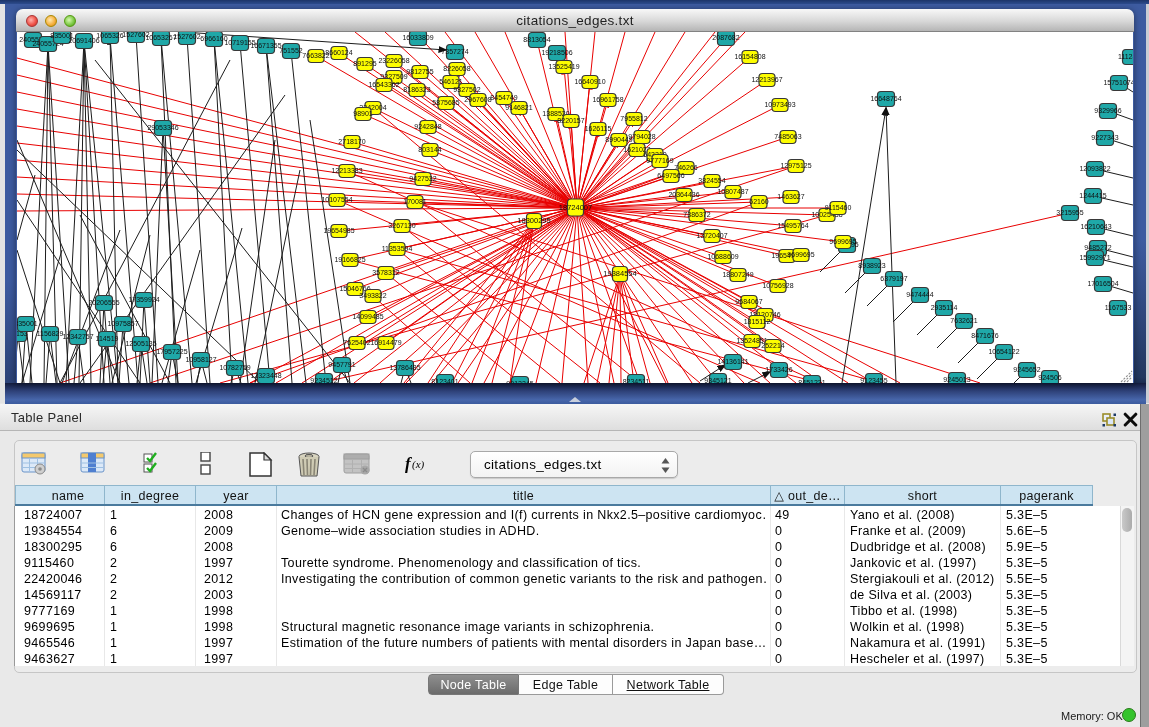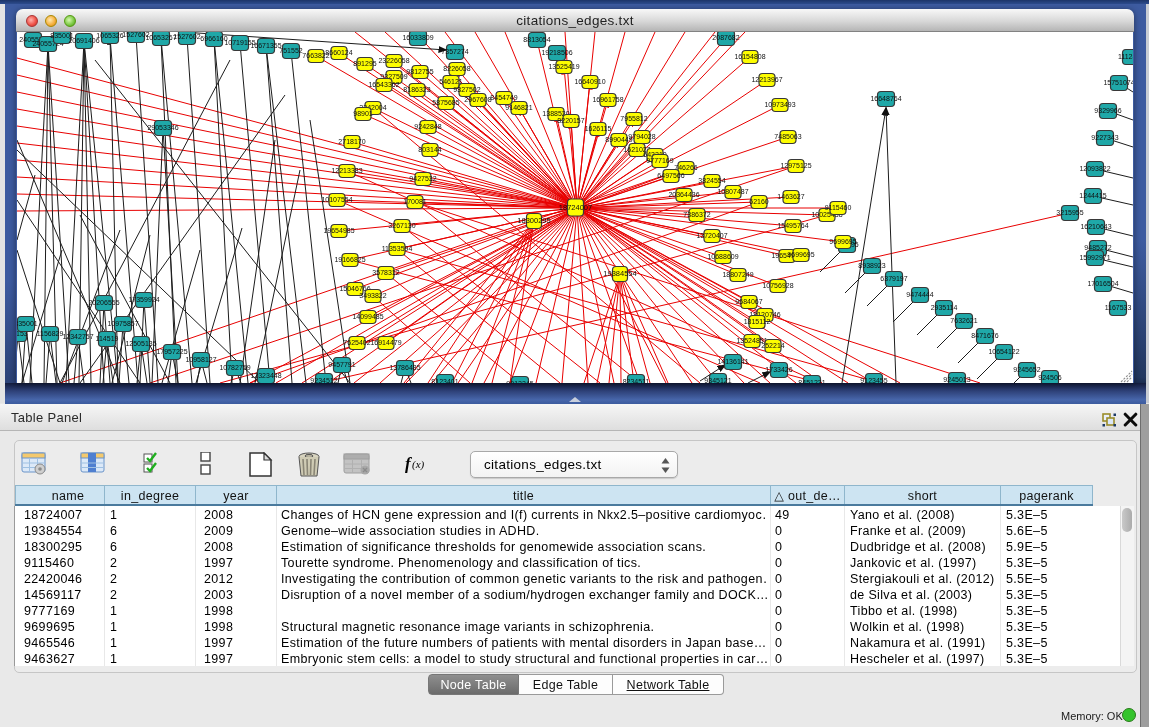--- a/index.html
+++ b/index.html
@@ -748,21 +748,20 @@
 <span style="left:204px">2009</span>
     <span style="left:281px;width:486px;overflow:hidden">Genome–wide association studies in ADHD.</span>
 <span style="left:775px">0</span>
     <span style="left:850px;width:148px;overflow:hidden">Franke et al. (2009)</span>
 <span style="left:1006px">5.6E–5</span>
   </div>
 <div class="trow" style="top:539px">
 <span style="left:24px">18300295</span>
     <span style="left:110px">6</span>
 <span style="left:204px">2008</span>
-    <span style="left:281px;width:486px;overflow:hidden">Estimation of significance thresholds for genomewide association scans.</span>
 <span style="left:775px">0</span>
     <span style="left:850px;width:148px;overflow:hidden">Dudbridge et al. (2008)</span>
 <span style="left:1006px">5.9E–5</span>
   </div>
 <div class="trow" style="top:555px">
 <span style="left:24px">9115460</span>
     <span style="left:110px">2</span>
 <span style="left:204px">1997</span>
     <span style="left:281px;width:486px;overflow:hidden">Tourette syndrome. Phenomenology and classification of tics.</span>
 <span style="left:775px">0</span>
@@ -775,21 +774,20 @@
 <span style="left:204px">2012</span>
     <span style="left:281px;width:486px;overflow:hidden">Investigating the contribution of common genetic variants to the risk and pathogen…</span>
 <span style="left:775px">0</span>
     <span style="left:850px;width:148px;overflow:hidden">Stergiakouli et al. (2012)</span>
 <span style="left:1006px">5.5E–5</span>
   </div>
 <div class="trow" style="top:587px">
 <span style="left:24px">14569117</span>
     <span style="left:110px">2</span>
 <span style="left:204px">2003</span>
-    <span style="left:281px;width:486px;overflow:hidden">Disruption of a novel member of a sodium/hydrogen exchanger family and DOCK…</span>
 <span style="left:775px">0</span>
     <span style="left:850px;width:148px;overflow:hidden">de Silva et al. (2003)</span>
 <span style="left:1006px">5.3E–5</span>
   </div>
 <div class="trow" style="top:603px">
 <span style="left:24px">9777169</span>
     <span style="left:110px">1</span>
 <span style="left:204px">1998</span>
 <span style="left:775px">0</span>
     <span style="left:850px;width:148px;overflow:hidden">Tibbo et al. (1998)</span>
@@ -810,21 +808,20 @@
 <span style="left:204px">1997</span>
     <span style="left:281px;width:486px;overflow:hidden">Estimation of the future numbers of patients with mental disorders in Japan base…</span>
 <span style="left:775px">0</span>
     <span style="left:850px;width:148px;overflow:hidden">Nakamura et al. (1991)</span>
 <span style="left:1006px">5.3E–5</span>
   </div>
 <div class="trow" style="top:651px">
 <span style="left:24px">9463627</span>
     <span style="left:110px">1</span>
 <span style="left:204px">1997</span>
-    <span style="left:281px;width:486px;overflow:hidden">Embryonic stem cells: a model to study structural and functional properties in car…</span>
 <span style="left:775px">0</span>
     <span style="left:850px;width:148px;overflow:hidden">Hescheler et al. (1997)</span>
 <span style="left:1006px">5.3E–5</span>
   </div>
 <div id="sbtrack" class="abs"></div>
 <div id="sbthumb" class="abs"></div>
 
 <div id="tabs" class="abs">
   <div id="tab1" class="tab">Node Table</div>
   <div id="tab2" class="tab">Edge Table</div>

